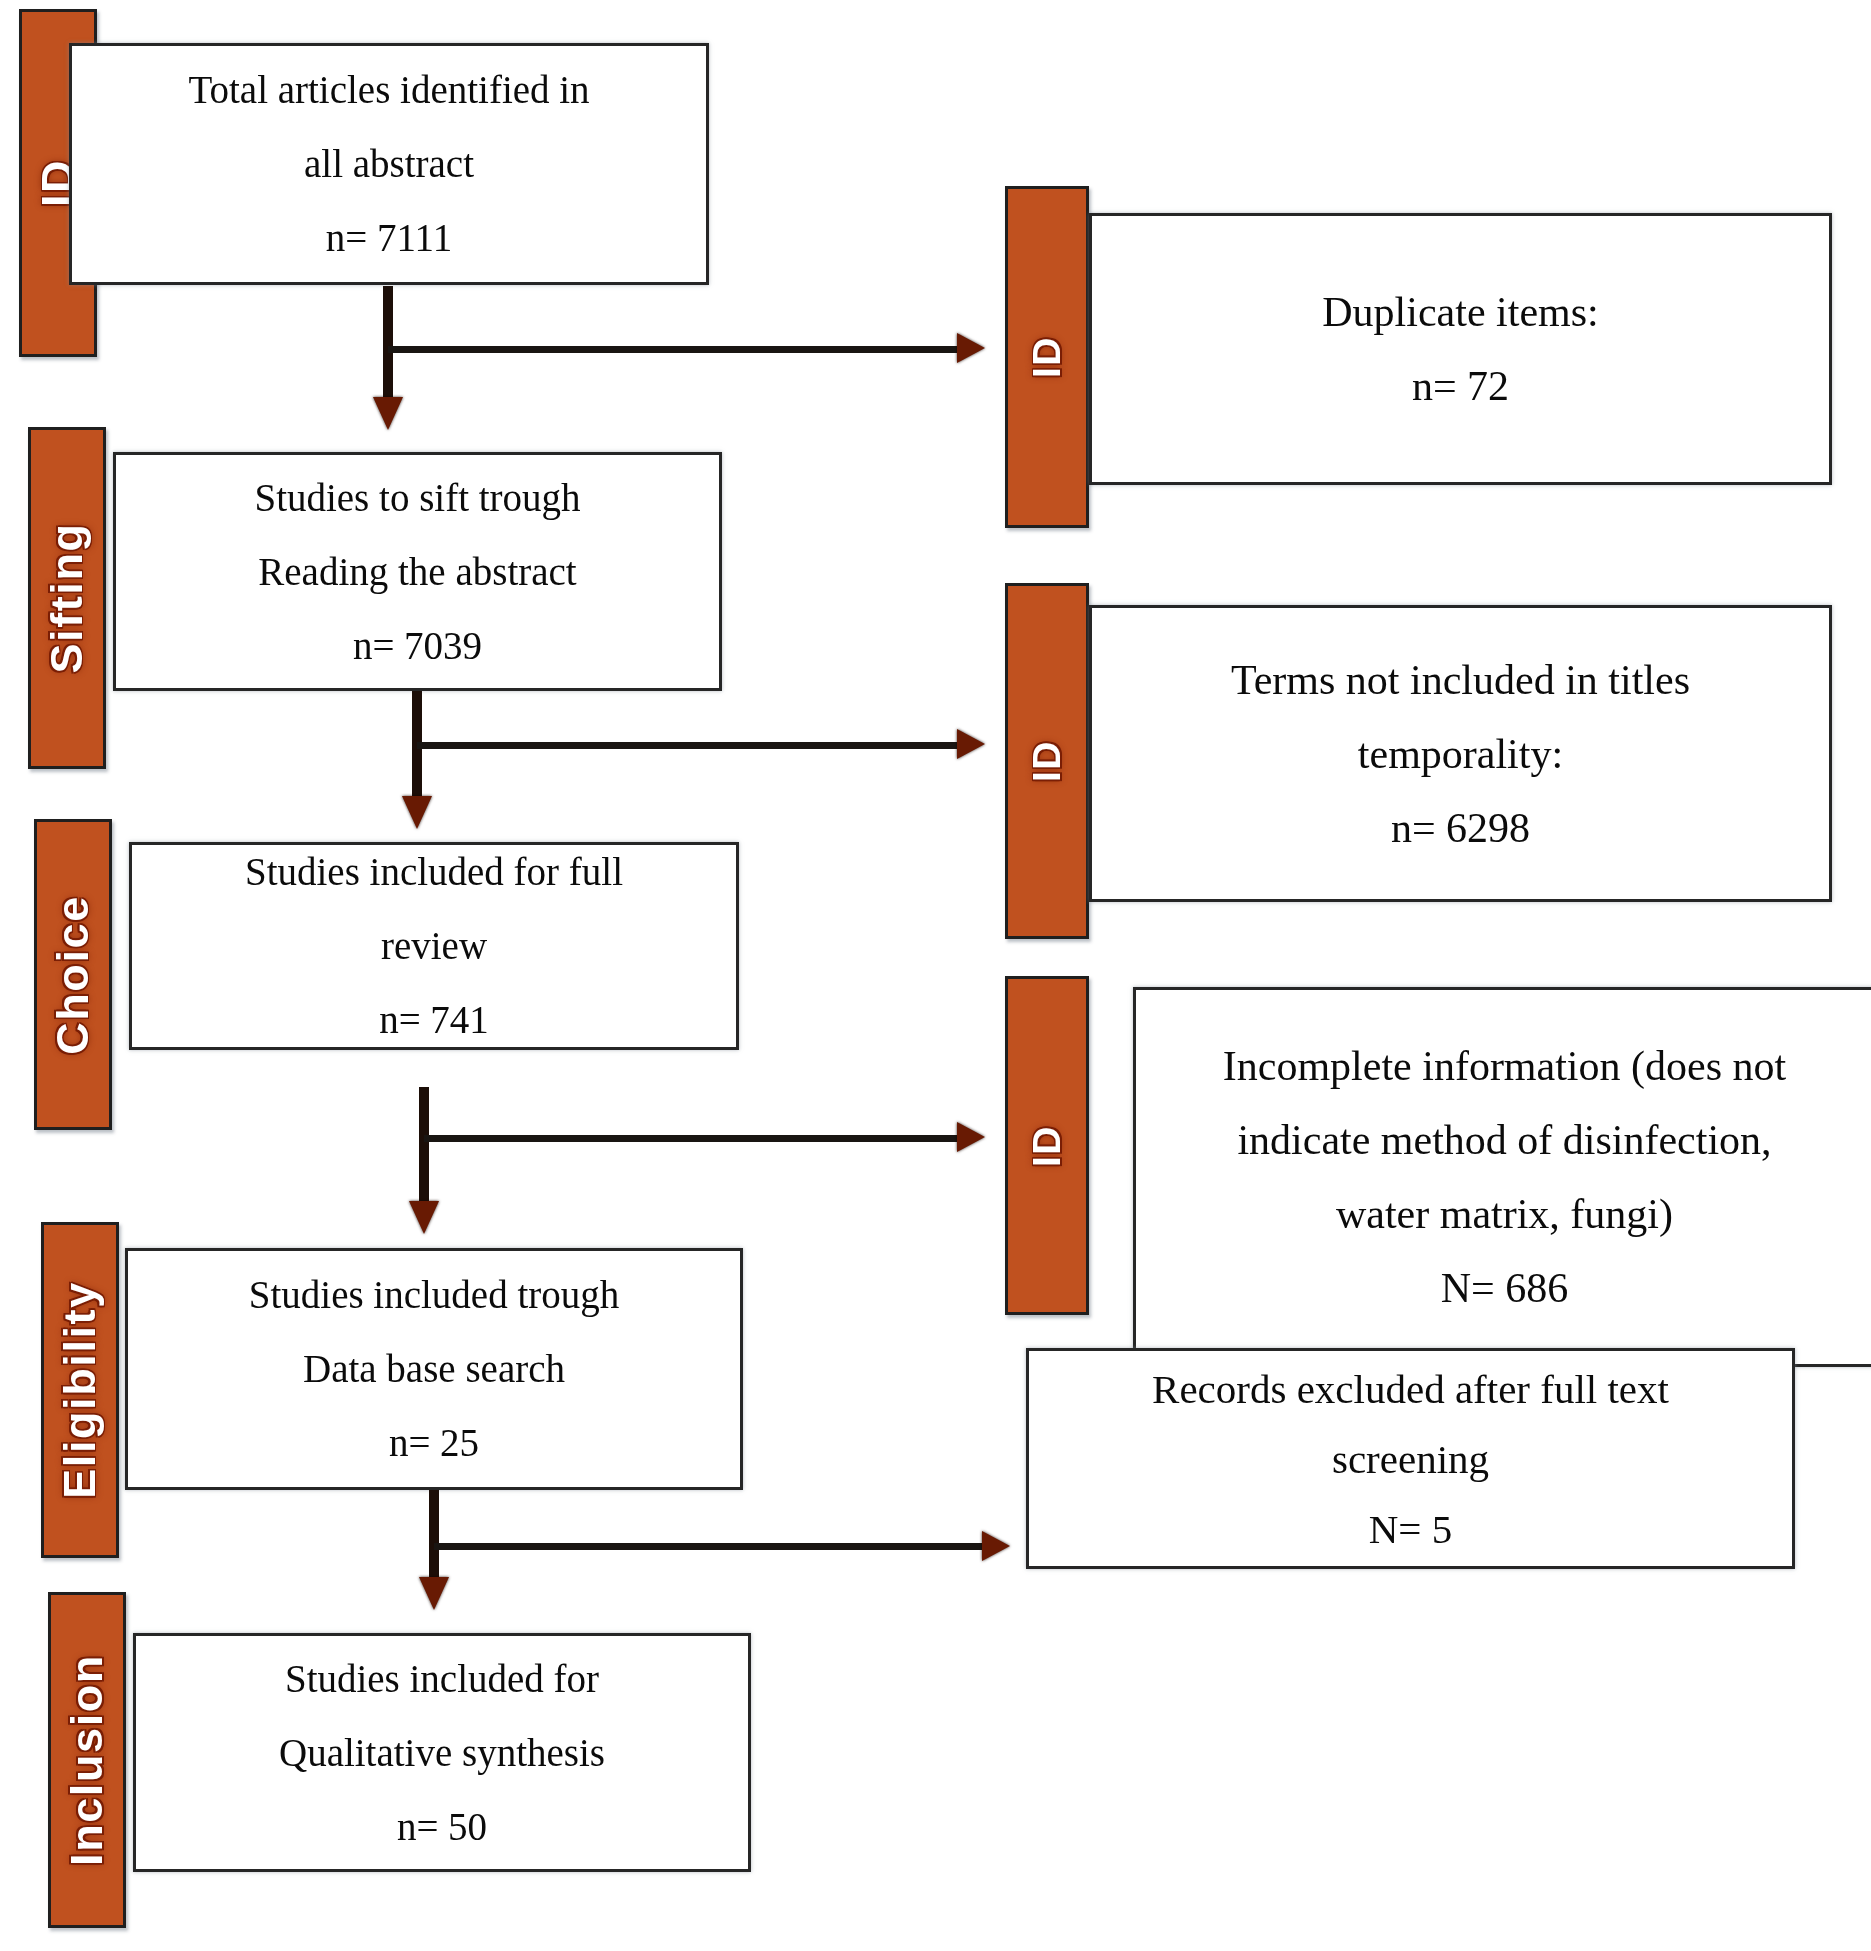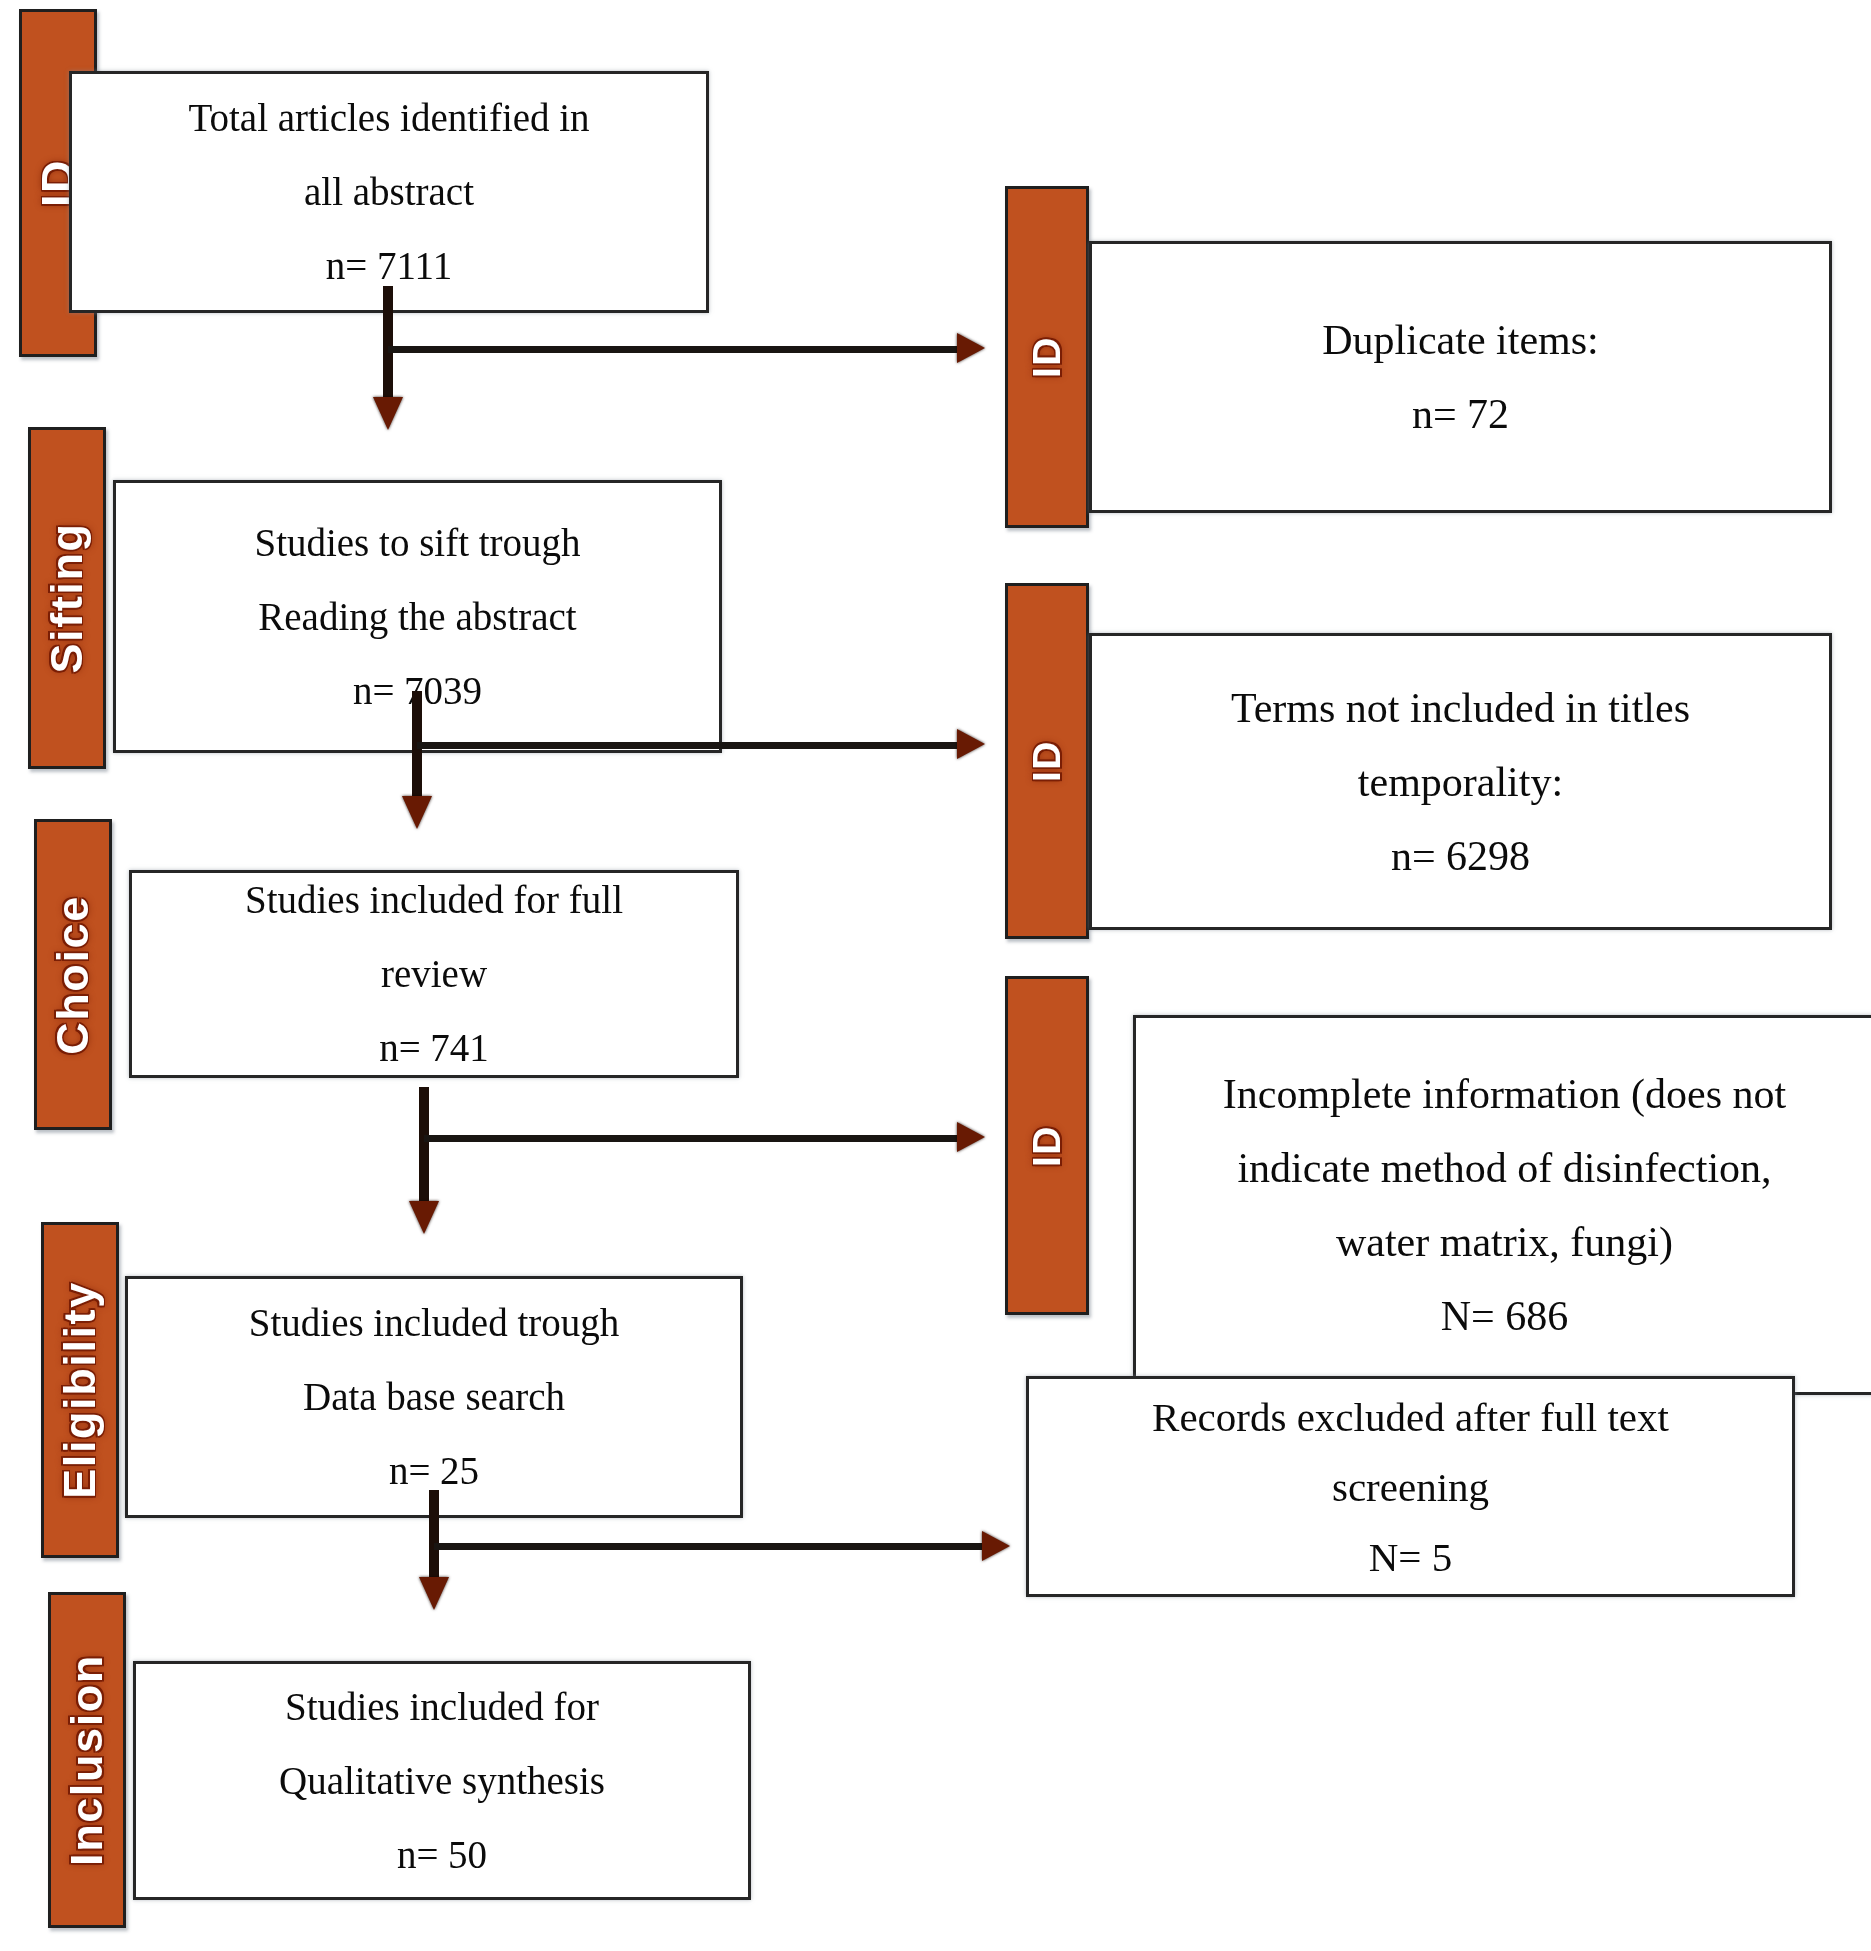--- a/index.html
+++ b/index.html
@@ -37,21 +37,20 @@
   .tab-label{font-size:39px;}
   
   .fbox{
     position:absolute;
     background:#ffffff;
     border:3.9px solid var(--box_border,#262626);
     box-shadow:0 0 3.9px rgba(125,135,148,.55);
     display:flex;flex-direction:column;align-items:center;justify-content:center;
     text-align:center;
     color:#0b0b0b;
-    margin-top:28px;
   }
   .fbox .line{display:block;white-space:nowrap;}
   .mainbox{font-size:39px;line-height:74px;}
   .sidebox{font-size:42px;line-height:74px;}
   .sidebox.compact{font-size:41px;line-height:70px;}
   
   .vshaft{position:absolute;width:10.2px;background:var(--arrow_line,#1c0e08);}
   .vhead{
     position:absolute;width:0;height:0;
     border-left:15px solid transparent;border-right:15px solid transparent;
@@ -85,21 +84,21 @@
   </div>
   <div class="bar" style="left:48px;top:1592px;width:78px;height:336px">
     <span class="vtext stage-label">Inclusion</span>
   </div>
 
   <div class="fbox mainbox" style="left:69px;top:43px;width:640px;height:242px">
     <span class="line">Total articles identified in</span>
     <span class="line">all abstract</span>
     <span class="line">n= 7111</span>
   </div>
-  <div class="fbox mainbox" style="left:113px;top:452px;width:609px;height:273px">
+  <div class="fbox mainbox" style="left:113px;top:452px;width:609px;height:239px">
     <span class="line">Studies to sift trough</span>
     <span class="line">Reading the abstract</span>
     <span class="line">n= 7039</span>
   </div>
   <div class="fbox mainbox" style="left:129px;top:842px;width:610px;height:208px">
     <span class="line">Studies included for full</span>
     <span class="line">review</span>
     <span class="line">n= 741</span>
   </div>
   <div class="fbox mainbox" style="left:125px;top:1248px;width:618px;height:242px">

